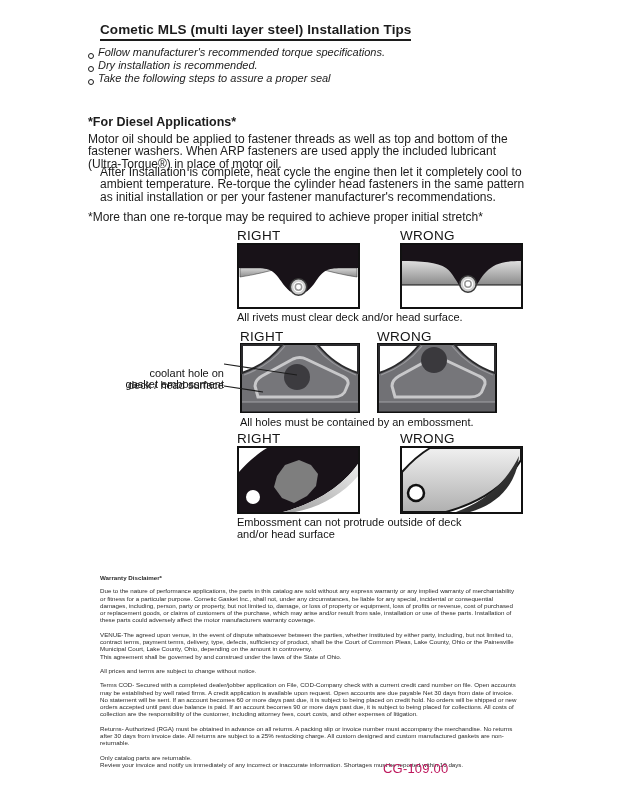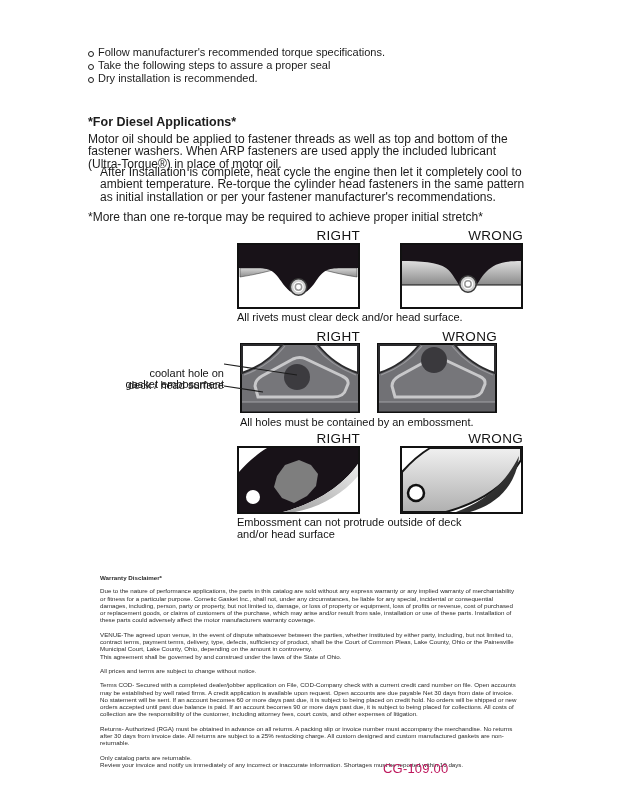--- a/index.html
+++ b/index.html
@@ -5,58 +5,59 @@
   html,body{margin:0;padding:0;background:#ffffff;}
   .page{
     position:relative;width:618px;height:800px;margin:0 auto;background:#fff;
     font-family:"Liberation Sans","DejaVu Sans",sans-serif;color:#1c1c1c;overflow:hidden;
   }
   .title{
     position:absolute;left:100px;top:22px;font-size:13.5px;font-weight:bold;
     border-bottom:2px solid #1c1c1c;padding-bottom:2px;letter-spacing:.1px;
   }
   .bullets{position:absolute;left:88px;top:46px;width:440px;font-size:11px;line-height:12.5px;}
-  .b-row{display:flex;align-items:center;margin-bottom:.5px;}
+  .b-row{display:flex;align-items:flex-end;margin-bottom:.5px;font-style:italic;}
   .b-row .mark{flex:0 0 auto;width:4px;height:4px;border:1px solid #1c1c1c;border-radius:50%;margin:3px 4px 0 0;}
   .b-row.sub{margin-left:22px;}
   .b-row.sub .mark{background:#1c1c1c;width:4px;height:4px;border:1px solid #1c1c1c;margin-top:3.5px;}
   .diesel-h{position:absolute;left:88px;top:115px;font-size:12.5px;font-weight:bold;}
   .para{position:absolute;left:88px;width:438px;font-size:12px;line-height:12.4px;}
   .p1{top:133px;}
   .p2{top:166px;margin-left:12px;}
   .p3{top:211px;}
-  .dg-label{position:absolute;font-size:13.5px;letter-spacing:.3px;text-align:right;color:#141414;}
+  .dg-label{position:absolute;font-size:13.5px;letter-spacing:.3px;text-align:left;color:#141414;}
   .dg-box{position:absolute;}
   .dg-box svg{display:block;}
   .caption{position:absolute;font-size:11px;line-height:12px;color:#141414;white-space:pre-line;}
   .annot{position:absolute;left:106px;width:118px;text-align:right;font-size:11px;line-height:12px;white-space:pre-line;color:#141414;}
   .pointer-svg{position:absolute;left:120px;top:340px;z-index:5;}
   .legal{position:absolute;left:100px;top:574px;width:420px;font-size:6.2px;line-height:7.3px;color:#2a2a2a;}
   .legal .lg-h{font-weight:bold;margin-bottom:6px;}
   .legal p{margin:0 0 7px 0;white-space:pre-line;}
   .pagenum{position:absolute;left:383px;top:761px;font-size:13px;color:#be185d;letter-spacing:.2px;}
 </style>
 </head>
 <body>
 
 <div class="page">
 
+  <div class="title">Cometic MLS (multi layer steel) Installation Tips</div>
 
   <div class="bullets">
     <div class="b-row">
       <span class="mark"></span>
       <span>Follow manufacturer's recommended torque specifications.</span>
     </div>
     <div class="b-row">
       <span class="mark"></span>
-      <span>Take the following steps to assure a proper seal</span>
+      <span>Dry installation is recommended.</span>
     </div>
     <div class="b-row">
       <span class="mark"></span>
-      <span>Dry installation is recommended.</span>
+      <span>Take the following steps to assure a proper seal</span>
     </div>
   </div>
 
   <div class="diesel-h">*For Diesel Applications*</div>
   <div class="para p1">Motor oil should be applied to fastener threads as well as top and bottom of the fastener washers. When ARP fasteners are used apply the included lubricant (Ultra-Torque®) in place of motor oil.</div>
   <div class="para p2">After Installation is complete, heat cycle the engine then let it completely cool to ambient temperature. Re-torque the cylinder head fasteners in the same pattern as initial installation or per your fastener manufacturer's recommendations.</div>
   <div class="para p3">*More than one re-torque may be required to achieve proper initial stretch*</div>
 
   <div class="dg-label" style="left:237px;top:228px;width:123px;">RIGHT</div>
   <div class="dg-label" style="left:400px;top:228px;width:123px;">WRONG</div>

